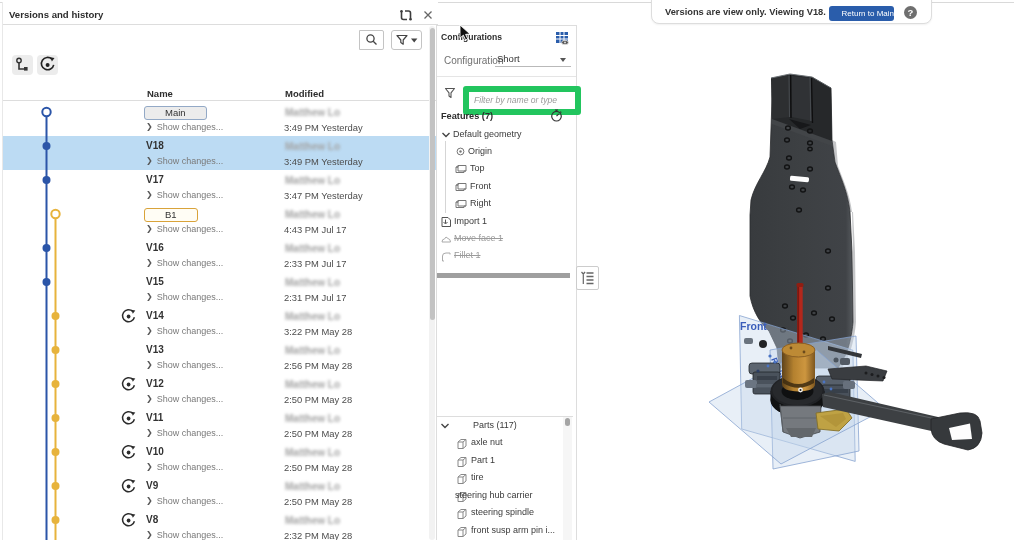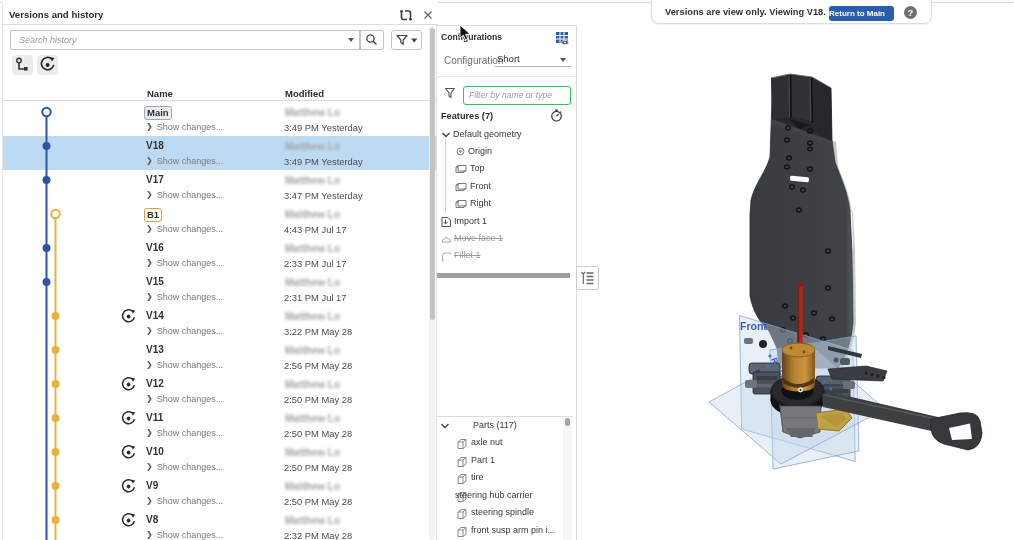--- a/index.html
+++ b/index.html
@@ -4,22 +4,22 @@
 <style>
   html,body{margin:0;padding:0;}
   body{width:1014px;height:540px;overflow:hidden;position:relative;background:#fff;
        font-family:"Liberation Sans", sans-serif;-webkit-font-smoothing:antialiased;}
   .abs{position:absolute;}
   .b{font-weight:bold;}
   .row-name{font-size:10px;font-weight:bold;color:#333;}
   .row-sub{font-size:9px;color:#7a7a7a;}
   .row-time{font-size:9.4px;color:#4d4d4d;}
   .blurname{font-size:10px;color:#a3a3a3;filter:blur(1.8px);font-weight:bold;white-space:nowrap;}
-  .badge{display:inline-block;font-size:9.5px;font-weight:bold;color:#333;background:#ececec;
-         border-radius:3px;padding:0 2px;line-height:12px;}
+  .badge{display:inline-block;font-size:9.5px;font-weight:normal;color:#333;background:#ececec;
+         border-radius:3px;padding:0 20px;line-height:12px;}
   .chev{color:#575757;font-size:8px;margin-right:4px;vertical-align:1px;}
   .tree-item{font-size:9px;color:#3a3a3a;white-space:nowrap;}
   .strike{color:#9b9b9b;text-decoration:line-through;}
 </style>
 </head>
 <body>
 
 <div class="abs" style="left:0;top:2px;width:1014px;height:1px;background:#d9d9d9;"></div>
 <div class="abs" style="left:2px;top:2px;width:1px;height:538px;background:#e8e8e8;"></div>
 
@@ -30,24 +30,20 @@
     <path d="M7.5 5.5 V11.5 Q7.5 13.5 9.5 13.5 H13" stroke="#3d3d3d" stroke-width="1.6" fill="none"></path>
     <path d="M16.5 13 V7 Q16.5 5 14.5 5 H11" stroke="#3d3d3d" stroke-width="1.6" fill="none"></path>
     <circle cx="7.5" cy="5.3" r="1.3" fill="#3d3d3d"></circle>
     <circle cx="16.5" cy="13.2" r="1.3" fill="#3d3d3d"></circle>
   </svg>
   <svg class="abs" style="left:417px;top:5px;" width="16" height="16" viewBox="0 0 16 16">
     <path d="M4.5 4.5 L11.5 11.5 M11.5 4.5 L4.5 11.5" stroke="#666" stroke-width="1.3" fill="none"></path>
   </svg>
   <div class="abs" style="left:0;top:22px;width:435px;height:1px;background:#ddd;"></div>
 
-  <div class="abs" style="left:7px;top:28px;width:349px;height:18px;border:1px solid #c4c4c4;border-radius:2px 0 0 2px;">
-    <div class="abs" style="left:8px;top:3.5px;font-size:9px;color:#9a9a9a;font-style:italic;">Search history</div>
-    <div class="abs" style="right:6px;top:7px;width:0;height:0;border-left:3.5px solid transparent;border-right:3.5px solid transparent;border-top:4px solid #555;"></div>
-  </div>
   <div class="abs" style="left:356px;top:28px;width:23px;height:18px;border:1px solid #c4c4c4;border-radius:0 2px 2px 0;">
     <svg width="23" height="18" viewBox="0 0 23 18">
         <circle cx="10.5" cy="7.5" r="3.6" stroke="#444" stroke-width="1.3" fill="none"></circle>
         <path d="M13.2 10.2 L16.5 13.5" stroke="#444" stroke-width="1.3"></path>
       </svg>
   </div>
   <div class="abs" style="left:388px;top:28px;width:29px;height:18px;border:1px solid #c4c4c4;border-radius:3px;">
     <svg width="29" height="18" viewBox="0 0 29 18">
       <path d="M5 4.5 H15 L11.2 9 V13.2 L8.8 11.6 V9 Z" stroke="#444" stroke-width="1.2" fill="none" stroke-linejoin="round"></path>
       <path d="M19 7.5 l3.2 4 3.2 -4 z" fill="#444"></path>
@@ -198,21 +194,21 @@
   </svg>
   <div class="abs" style="left:7px;top:29px;font-size:10px;color:#707070;">Configuration</div>
   <div class="abs" style="left:60px;top:27px;font-size:9.5px;color:#333;">Short</div>
   <div class="abs" style="left:123px;top:32px;width:0;height:0;border-left:3.5px solid transparent;border-right:3.5px solid transparent;border-top:4px solid #555;"></div>
   <div class="abs" style="left:58px;top:40px;width:76px;height:1px;background:#b9b9b9;"></div>
   <div class="abs" style="left:0;top:50px;width:139px;height:1px;background:#e5e5e5;"></div>
 
   <svg class="abs" style="left:7px;top:61px;" width="12" height="12" viewBox="0 0 12 12">
     <path d="M1.5 1.5 H10.5 L7 5.8 V10.5 L5 9 V5.8 Z" stroke="#555" stroke-width="1.1" fill="none" stroke-linejoin="round"></path>
   </svg>
-  <div class="abs" style="left:26px;top:59.5px;width:106px;height:17px;border:1px solid #22c55e;border-radius:3px;">
+  <div class="abs" style="left:26px;top:59.5px;width:106px;height:17px;border:6px solid #22c55e;border-radius:3px;">
     <div class="abs" style="left:5px;top:3px;font-size:8.6px;color:#9a9a9a;font-style:italic;white-space:nowrap;">Filter by name or type</div>
   </div>
   <div class="abs b" style="left:4px;top:85px;font-size:9.2px;color:#2d2d2d;">Features (7)</div>
 
   <svg class="abs" style="left:112px;top:82px;" width="15" height="15" viewBox="0 0 15 15">
     <circle cx="7.5" cy="8.2" r="4.8" stroke="#333" stroke-width="1.2" fill="none"></circle>
     <path d="M7.5 8.2 L9.8 5.9" stroke="#333" stroke-width="1.2"></path>
     <path d="M6 2 h3 M7.5 2 v1.4 M11.3 3.6 l1 1" stroke="#333" stroke-width="1.2"></path>
   </svg>
 
@@ -444,14 +440,14 @@
 
   <circle cx="763" cy="344" r="4" fill="#222325"></circle>
   <rect x="744" y="338" width="9" height="6" rx="2" fill="#6a737e"></rect>
   <circle cx="836" cy="360" r="2.5" fill="#4b545e"></circle>
   <rect x="840" y="358" width="10" height="7" rx="2" fill="#525a64"></rect>
 </g>
 </svg>
 
 <div class="abs" style="left:651px;top:-8px;width:279px;height:30px;background:#fff;border:1px solid #ddd;border-radius:8px;box-shadow:0 1px 2px rgba(0,0,0,0.06);"></div>
 <div class="abs b" style="left:665px;top:7px;font-size:9.3px;color:#333;">Versions are view only. Viewing V18.</div>
-<div class="abs" style="left:829px;top:6px;width:65px;height:15px;background:#2a5dab;border-radius:3px;color:#fff;font-size:8px;font-weight:bold;text-align:left;line-height:15px;">Return to Main</div>
+<div class="abs" style="left:829px;top:6px;width:65px;height:15px;background:#2a5dab;border-radius:3px;color:#fff;font-size:8px;font-weight:normal;text-align:right;line-height:15px;">Return to Main</div>
 <div class="abs" style="left:904px;top:6px;width:13px;height:13px;background:#6f6f6f;border-radius:50%;color:#fff;font-size:9.5px;font-weight:bold;text-align:center;line-height:13px;">?</div>
 
 </body></html>

